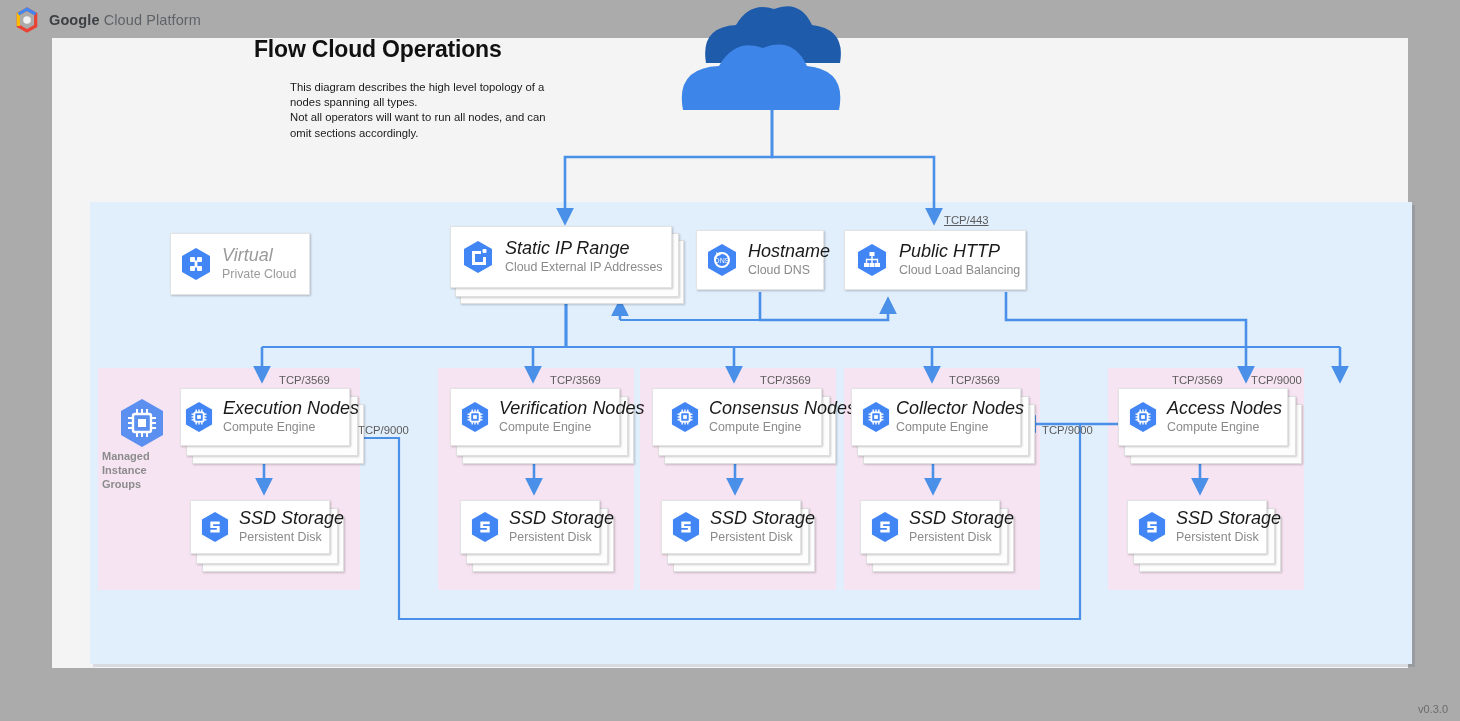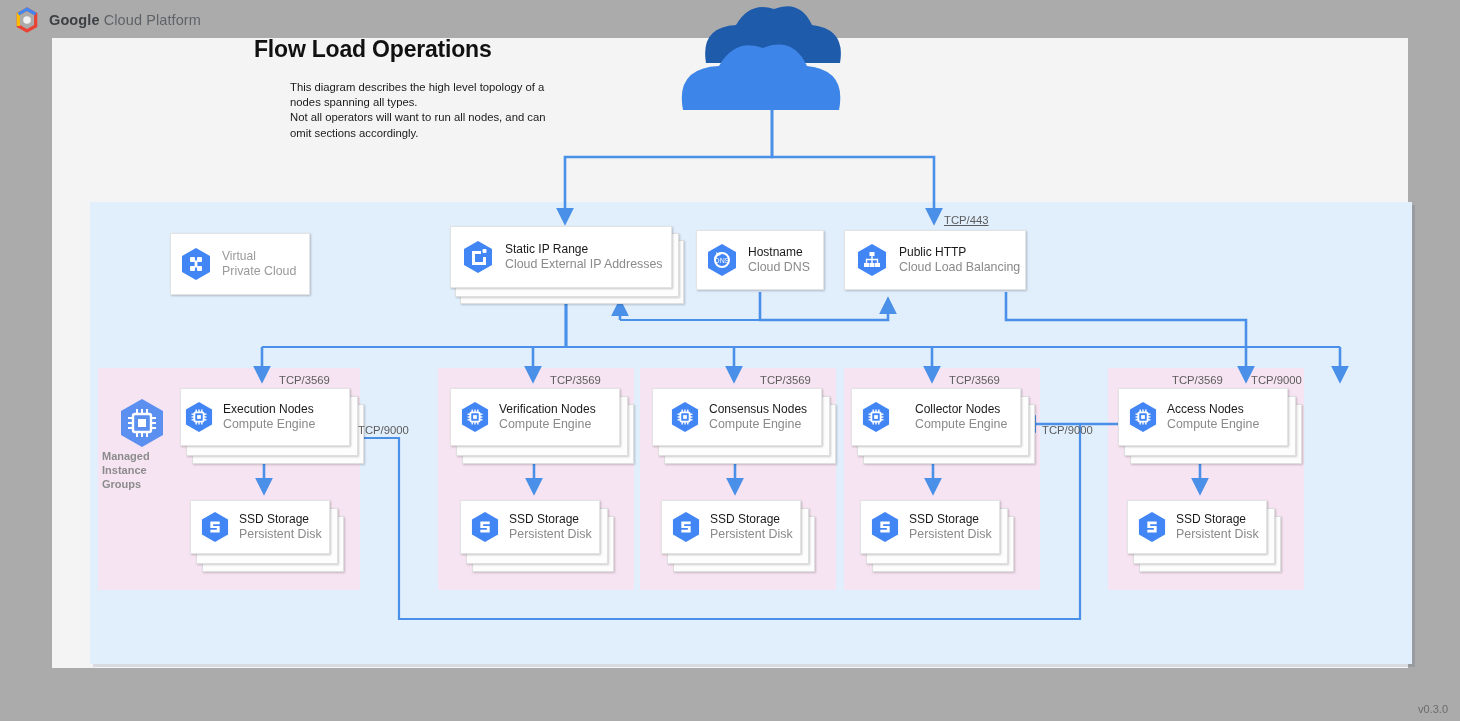--- a/index.html
+++ b/index.html
@@ -30,21 +30,21 @@
 
   
   .mig{position:absolute;top:368px;height:222px;background:#f7e4f2;}
 
   
   .card{position:absolute;background:#ffffff;border:1px solid #e3e3e3;
         box-shadow:1px 1px 2px rgba(0,0,0,.22);
         display:flex;align-items:center;box-sizing:border-box;}
   .card .ico{flex:0 0 auto;display:flex;align-items:center;justify-content:center;}
   .card .txt{display:flex;flex-direction:column;justify-content:center;line-height:1.22;}
-  .card .t1{font-size:12px;color:#1a1a1a;white-space:nowrap;}
+  .card .t1{font-size:18px;color:#1a1a1a;white-space:nowrap;font-style:italic;}
   .card .t2{font-size:12.4px;color:#8a8a8a;white-space:nowrap;}
   .card.muted .t1,.card.muted .t2{color:#9a9a9a;}
 
   
   .stack{position:absolute;box-sizing:border-box;}
   .stack i{position:absolute;background:#fdfdfd;border:1px solid #dedede;
            box-shadow:1px 1px 2px rgba(0,0,0,.20);display:block;}
 
   
   .miglabel{position:absolute;font-size:11px;font-weight:bold;
@@ -69,21 +69,21 @@
       <path d="M24 4 L8 13 L8 35" fill="none" stroke="#fbbc05" stroke-width="6"></path>
       <path d="M8 13 L24 4 L40 13" fill="none" stroke="#4285f4" stroke-width="6"></path>
       <circle cx="24" cy="24" r="7" fill="#f1f1f1"></circle>
     </svg>
   </span>
   <span class="brandtext"><b>Google</b><span> Cloud Platform</span></span>
 </div>
 
 <div id="page"></div>
 
-<div id="title">Flow Load Operations</div>
+<div id="title">Flow Cloud Operations</div>
 <div id="desc">
   <p>This diagram describes the high level topology of a</p>
   <p>nodes spanning all types.</p>
   <p>Not all operators will want to run all nodes, and can</p>
   <p>omit sections accordingly.</p>
 </div>
 
 <div id="vpc"></div>
 
 <div class="mig" style="left:98px;width:262px;"></div>
@@ -381,21 +381,21 @@
   <span class="txt">
     <span class="t1">SSD Storage</span>
     <span class="t2">Persistent Disk</span>
   </span>
 </div>
 
 <div class="stack" style="left:851px;top:388px;">
   <i style="left:12px;top:16px;width:170px;height:58px;"></i>
     <i style="left:6px;top:8px;width:170px;height:58px;"></i>
 </div>
-<div class="card" style="left:851px;top:388px;width:170px;height:58px;padding:0 10px;gap:25px;">
+<div class="card" style="left:851px;top:388px;width:170px;height:58px;padding:0 10px;gap:6px;">
   <span class="ico">
     <svg width="28" height="32" viewBox="0 0 30 34">
         <polygon points="15,1 29,9 29,25 15,33 1,25 1,9" fill="#4285f4"></polygon>
         <rect x="10" y="12" width="10" height="10" rx="1.5" fill="none" stroke="#fff" stroke-width="2"></rect>
         <rect x="13" y="15" width="4" height="4" fill="#fff"></rect>
         <g stroke="#fff" stroke-width="1.5">
           <line x1="12" y1="9" x2="12" y2="12"></line>
           <line x1="15" y1="9" x2="15" y2="12"></line>
           <line x1="18" y1="9" x2="18" y2="12"></line>
           <line x1="12" y1="22" x2="12" y2="25"></line>

